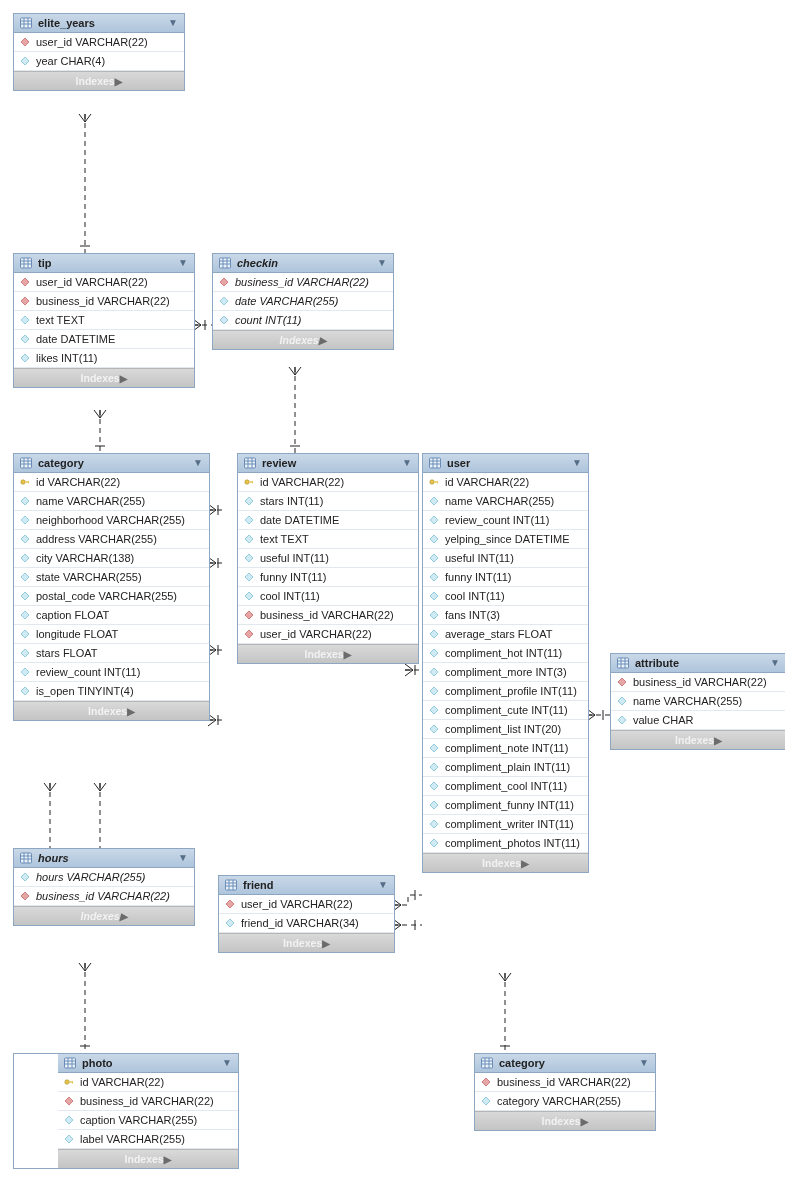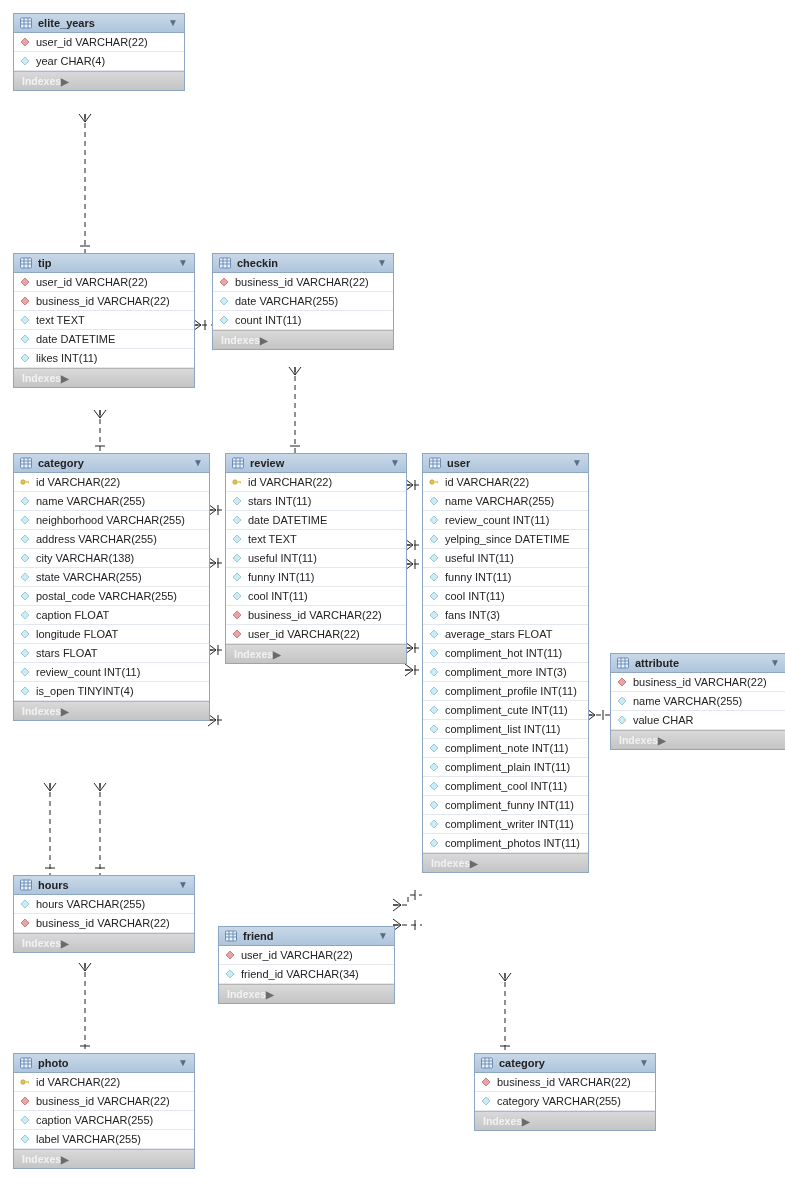--- a/index.html
+++ b/index.html
@@ -67,21 +67,21 @@
   }
   .col:last-of-type { border-bottom: none; }
   .col .bullet {
     width: 10px; height: 10px;
     flex: 0 0 auto;
   }
   .col .label { flex: 1 1 auto; }
   .indexes {
     display: flex;
     align-items: center;
-    justify-content: flex-start;
+    justify-content: center;
     background: linear-gradient(#d9d9d9, #c4c4c4);
     border-top: 1px solid #b5b5b5;
     padding: 3px 8px;
     color: #f2f2f2;
     font-weight: bold;
     font-size: 10.5px;
   }
   .indexes .chev {
     color: #6b6b6b;
     font-size: 10px;
@@ -303,21 +303,21 @@
           <span class="bullet"><svg viewBox="0 0 10 10" width="10" height="10">
     <polygon points="5,1 9,5 5,9 1,5" fill="#cfeaf2" stroke="#7cc1d6" stroke-width="0.8"></polygon>
   </svg></span>
           <span class="label">likes INT(11)</span>
         </div>
         <div class="indexes">
           <span>Indexes</span>
           <span class="chev">▶</span>
         </div>
       </div>
-      <div class="tbl" style="left: 212px; top: 253px; width: 180px;">
+      <div class="tbl" style="left: 212px; top: 253px; width: 180px; font-style: italic;">
         <div class="tbl-header">
           <span class="tbl-icon"><svg viewBox="0 0 12 12" width="12" height="12">
     <rect x="0.5" y="1" width="11" height="10" rx="1" ry="1" fill="#eaf1f8" stroke="#6a8db8"></rect>
     <line x1="0.5" y1="4" x2="11.5" y2="4" stroke="#6a8db8"></line>
     <line x1="0.5" y1="7" x2="11.5" y2="7" stroke="#6a8db8"></line>
     <line x1="4" y1="1" x2="4" y2="11" stroke="#6a8db8"></line>
     <line x1="8" y1="1" x2="8" y2="11" stroke="#6a8db8"></line>
   </svg></span>
           <span class="tbl-title">checkin</span>
           <span class="chev">▼</span>
@@ -429,21 +429,21 @@
           <span class="bullet"><svg viewBox="0 0 10 10" width="10" height="10">
     <polygon points="5,1 9,5 5,9 1,5" fill="#cfeaf2" stroke="#7cc1d6" stroke-width="0.8"></polygon>
   </svg></span>
           <span class="label">is_open TINYINT(4)</span>
         </div>
         <div class="indexes">
           <span>Indexes</span>
           <span class="chev">▶</span>
         </div>
       </div>
-      <div class="tbl" style="left: 225px; top: 453px; width: 180px;">
+      <div class="tbl" style="left: 237px; top: 453px; width: 180px;">
         <div class="tbl-header">
           <span class="tbl-icon"><svg viewBox="0 0 12 12" width="12" height="12">
     <rect x="0.5" y="1" width="11" height="10" rx="1" ry="1" fill="#eaf1f8" stroke="#6a8db8"></rect>
     <line x1="0.5" y1="4" x2="11.5" y2="4" stroke="#6a8db8"></line>
     <line x1="0.5" y1="7" x2="11.5" y2="7" stroke="#6a8db8"></line>
     <line x1="4" y1="1" x2="4" y2="11" stroke="#6a8db8"></line>
     <line x1="8" y1="1" x2="8" y2="11" stroke="#6a8db8"></line>
   </svg></span>
           <span class="tbl-title">review</span>
           <span class="chev">▼</span>
@@ -598,21 +598,21 @@
         <div class="col">
           <span class="bullet"><svg viewBox="0 0 10 10" width="10" height="10">
     <polygon points="5,1 9,5 5,9 1,5" fill="#cfeaf2" stroke="#7cc1d6" stroke-width="0.8"></polygon>
   </svg></span>
           <span class="label">compliment_cute INT(11)</span>
         </div>
         <div class="col">
           <span class="bullet"><svg viewBox="0 0 10 10" width="10" height="10">
     <polygon points="5,1 9,5 5,9 1,5" fill="#cfeaf2" stroke="#7cc1d6" stroke-width="0.8"></polygon>
   </svg></span>
-          <span class="label">compliment_list INT(11)</span>
+          <span class="label">compliment_list INT(20)</span>
         </div>
         <div class="col">
           <span class="bullet"><svg viewBox="0 0 10 10" width="10" height="10">
     <polygon points="5,1 9,5 5,9 1,5" fill="#cfeaf2" stroke="#7cc1d6" stroke-width="0.8"></polygon>
   </svg></span>
           <span class="label">compliment_note INT(11)</span>
         </div>
         <div class="col">
           <span class="bullet"><svg viewBox="0 0 10 10" width="10" height="10">
     <polygon points="5,1 9,5 5,9 1,5" fill="#cfeaf2" stroke="#7cc1d6" stroke-width="0.8"></polygon>
@@ -676,21 +676,21 @@
           <span class="bullet"><svg viewBox="0 0 10 10" width="10" height="10">
     <polygon points="5,1 9,5 5,9 1,5" fill="#cfeaf2" stroke="#7cc1d6" stroke-width="0.8"></polygon>
   </svg></span>
           <span class="label">value CHAR</span>
         </div>
         <div class="indexes">
           <span>Indexes</span>
           <span class="chev">▶</span>
         </div>
       </div>
-      <div class="tbl" style="left: 13px; top: 875px; width: 180px;">
+      <div class="tbl" style="left: 13px; top: 848px; width: 180px; font-style: italic;">
         <div class="tbl-header">
           <span class="tbl-icon"><svg viewBox="0 0 12 12" width="12" height="12">
     <rect x="0.5" y="1" width="11" height="10" rx="1" ry="1" fill="#eaf1f8" stroke="#6a8db8"></rect>
     <line x1="0.5" y1="4" x2="11.5" y2="4" stroke="#6a8db8"></line>
     <line x1="0.5" y1="7" x2="11.5" y2="7" stroke="#6a8db8"></line>
     <line x1="4" y1="1" x2="4" y2="11" stroke="#6a8db8"></line>
     <line x1="8" y1="1" x2="8" y2="11" stroke="#6a8db8"></line>
   </svg></span>
           <span class="tbl-title">hours</span>
           <span class="chev">▼</span>
@@ -705,21 +705,21 @@
           <span class="bullet"><svg viewBox="0 0 10 10" width="10" height="10">
     <polygon points="5,1 9,5 5,9 1,5" fill="#e8a5a5" stroke="#c46b6b" stroke-width="0.8"></polygon>
   </svg></span>
           <span class="label">business_id VARCHAR(22)</span>
         </div>
         <div class="indexes">
           <span>Indexes</span>
           <span class="chev">▶</span>
         </div>
       </div>
-      <div class="tbl" style="left: 218px; top: 926px; width: 175px;">
+      <div class="tbl" style="left: 218px; top: 875px; width: 175px;">
         <div class="tbl-header">
           <span class="tbl-icon"><svg viewBox="0 0 12 12" width="12" height="12">
     <rect x="0.5" y="1" width="11" height="10" rx="1" ry="1" fill="#eaf1f8" stroke="#6a8db8"></rect>
     <line x1="0.5" y1="4" x2="11.5" y2="4" stroke="#6a8db8"></line>
     <line x1="0.5" y1="7" x2="11.5" y2="7" stroke="#6a8db8"></line>
     <line x1="4" y1="1" x2="4" y2="11" stroke="#6a8db8"></line>
     <line x1="8" y1="1" x2="8" y2="11" stroke="#6a8db8"></line>
   </svg></span>
           <span class="tbl-title">friend</span>
           <span class="chev">▼</span>
@@ -734,21 +734,21 @@
           <span class="bullet"><svg viewBox="0 0 10 10" width="10" height="10">
     <polygon points="5,1 9,5 5,9 1,5" fill="#cfeaf2" stroke="#7cc1d6" stroke-width="0.8"></polygon>
   </svg></span>
           <span class="label">friend_id VARCHAR(34)</span>
         </div>
         <div class="indexes">
           <span>Indexes</span>
           <span class="chev">▶</span>
         </div>
       </div>
-      <div class="tbl" style="left: 13px; top: 1053px; width: 180px;">
+      <div class="tbl" style="left: 13px; top: 1053px; width: 180px; padding-left: 44px;">
         <div class="tbl-header">
           <span class="tbl-icon"><svg viewBox="0 0 12 12" width="12" height="12">
     <rect x="0.5" y="1" width="11" height="10" rx="1" ry="1" fill="#eaf1f8" stroke="#6a8db8"></rect>
     <line x1="0.5" y1="4" x2="11.5" y2="4" stroke="#6a8db8"></line>
     <line x1="0.5" y1="7" x2="11.5" y2="7" stroke="#6a8db8"></line>
     <line x1="4" y1="1" x2="4" y2="11" stroke="#6a8db8"></line>
     <line x1="8" y1="1" x2="8" y2="11" stroke="#6a8db8"></line>
   </svg></span>
           <span class="tbl-title">photo</span>
           <span class="chev">▼</span>

